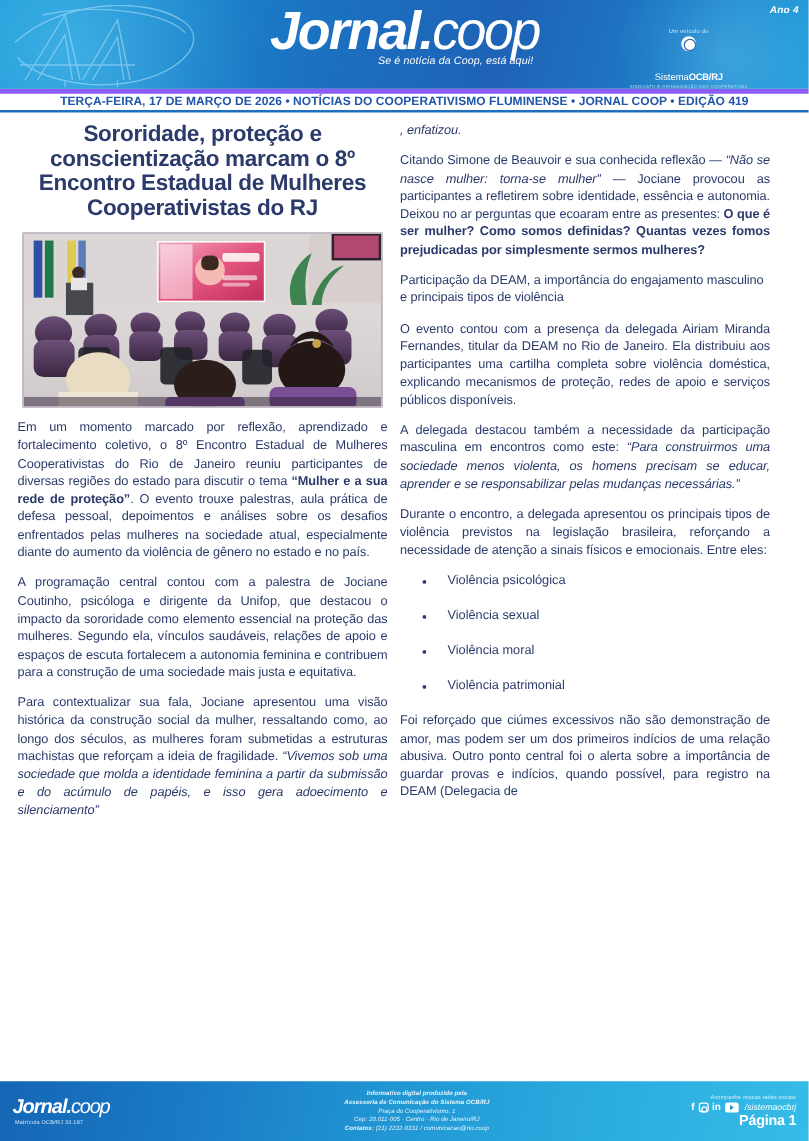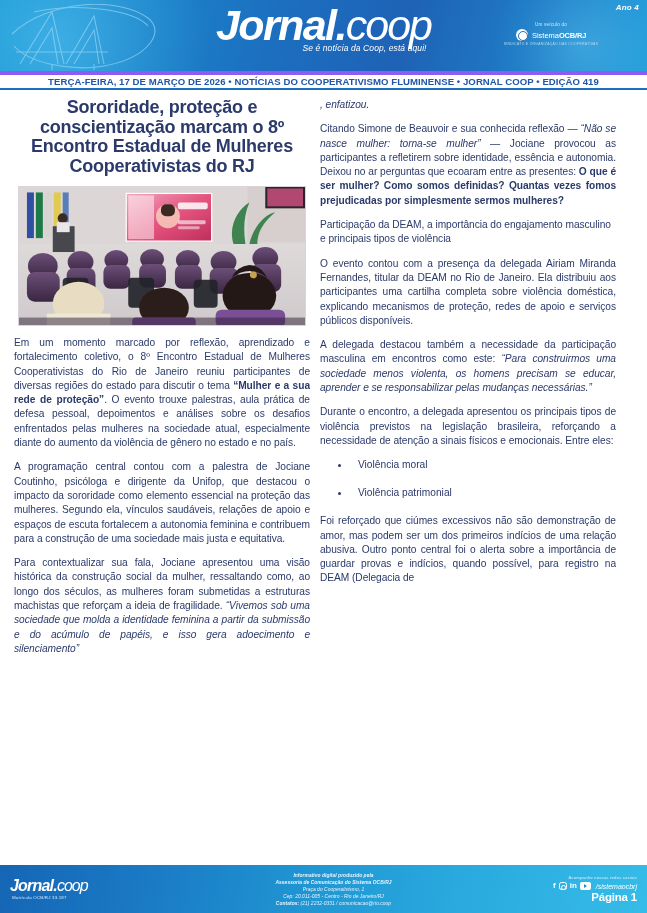--- a/index.html
+++ b/index.html
@@ -128,21 +128,22 @@
   .veiculo-label {
     font-size: 4.6px;
     color: #cfe9f8;
     letter-spacing: 0.2px;
     margin-bottom: 2px;
   }
   .veiculo-logo {
     display: flex;
     align-items: center;
     justify-content: center;
-    gap: 4px;
+    gap: 16px;
+    flex-direction: column;
   }
   .veiculo-globe {
     width: 12px; height: 12px;
     border-radius: 50%;
     background: #ffffff;
     display: inline-block;
     position: relative;
     flex: 0 0 12px;
   }
   .veiculo-globe::after {
@@ -535,20 +536,22 @@
 
       <p class="subhead">Participação da DEAM, a importância do engajamento masculino e principais tipos de violência</p>
 
       <p class="body-text">O evento contou com a presença da delegada Airiam Miranda Fernandes, titular da DEAM no Rio de Janeiro. Ela distribuiu aos participantes uma cartilha completa sobre violência doméstica, explicando mecanismos de proteção, redes de apoio e serviços públicos disponíveis.</p>
 
       <p class="body-text"><span>A delegada destacou também a necessidade da participação masculina em encontros como este: </span><i>“Para construirmos uma sociedade menos violenta, os homens precisam se educar, aprender e se responsabilizar pelas mudanças necessárias.”</i></p>
 
       <p class="body-text">Durante o encontro, a delegada apresentou os principais tipos de violência previstos na legislação brasileira, reforçando a necessidade de atenção a sinais físicos e emocionais. Entre eles:</p>
 
       <ul class="violence-list">
+        <li>Violência psicológica</li>
+        <li>Violência sexual</li>
         <li>Violência moral</li>
         <li>Violência patrimonial</li>
       </ul>
 
       <p class="body-text">Foi reforçado que ciúmes excessivos não são demonstração de amor, mas podem ser um dos primeiros indícios de uma relação abusiva. Outro ponto central foi o alerta sobre a importância de guardar provas e indícios, quando possível, para registro na DEAM (Delegacia de</p>
 
     </div>
   </main>
 
   <footer class="footer">

